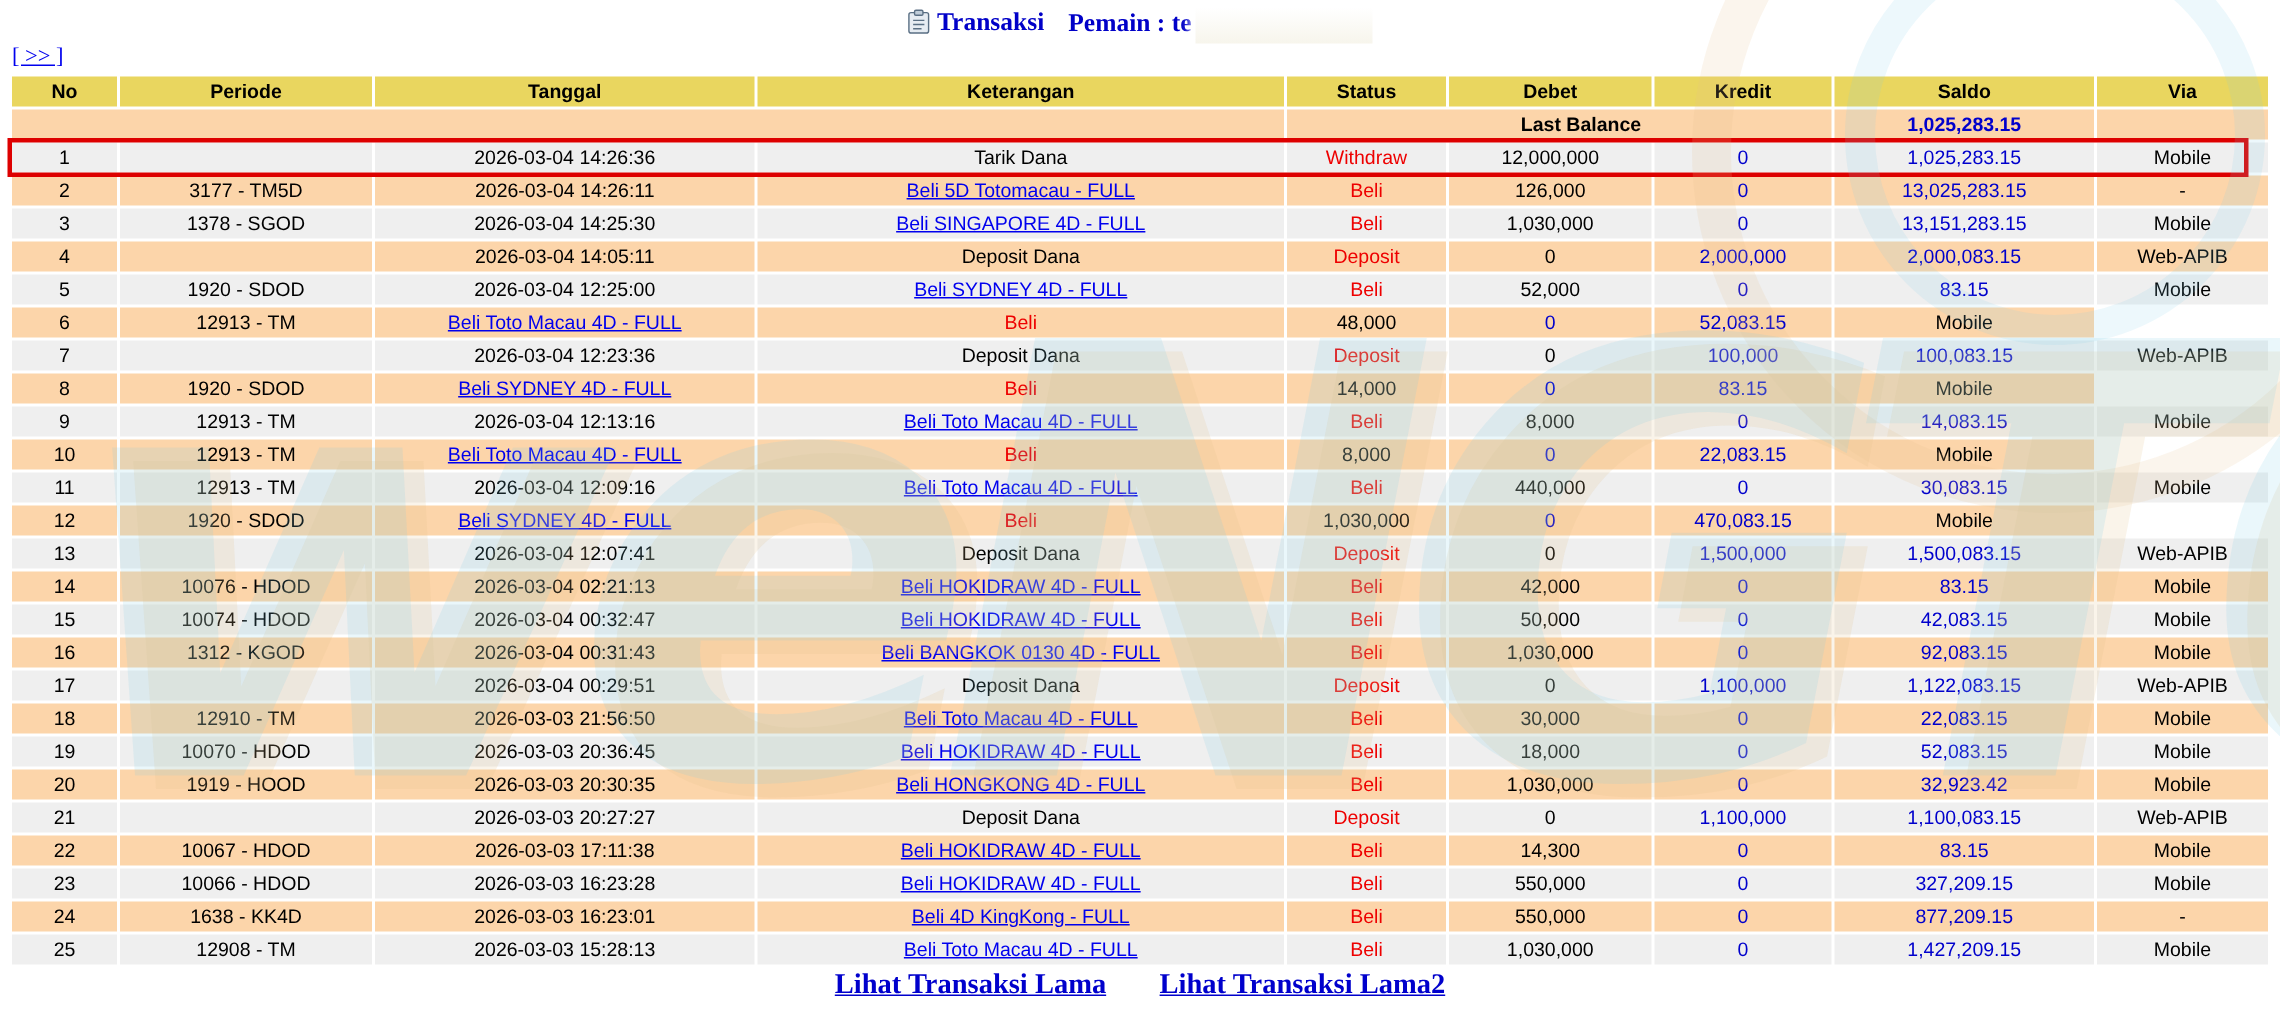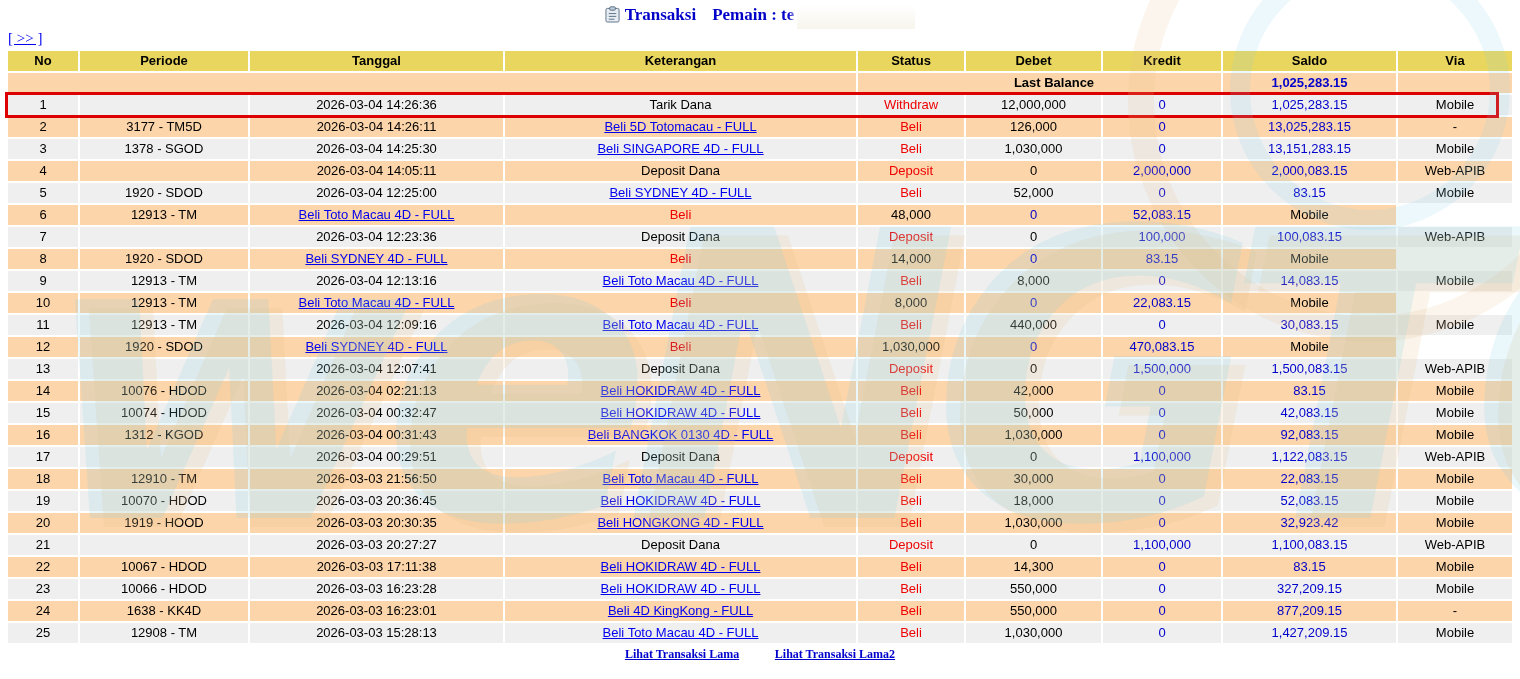--- a/index.html
+++ b/index.html
@@ -53,21 +53,21 @@
   .bold{font-weight:bold;}
   .lb-value{color:var(--amount-blue);font-weight:bold;}
   .data-row.odd .cell{background:var(--row-bg);}
   .data-row.even .cell{background:var(--row-alt-bg);}
   .data-row.highlight{outline:3px solid var(--highlight-border);position:relative;z-index:2;}
   .status{color:var(--status-text);}
   .kredit,.saldo{color:var(--amount-blue);}
   .ket.link{color:var(--link-blue);text-decoration:underline;cursor:pointer;}
   .footer{text-align:center;margin-top:3px;position:relative;z-index:1;}
   .footer a{
-    font-family:"Liberation Serif",serif;font-weight:bold;font-size:12px;
+    font-family:"Liberation Serif",serif;font-weight:bold;font-size:19px;
     color:var(--amount-blue);text-decoration:underline;margin:0 16px;cursor:pointer;
   }
   .watermark{
     position:absolute;left:0;top:0;width:1520px;height:679px;
     pointer-events:none;z-index:3;overflow:hidden;
   }
   .wm-text{
     position:absolute;left:40px;top:70px;width:1480px;text-align:center;
     font-family:"DejaVu Sans",sans-serif;font-weight:bold;font-style:italic;
     font-size:400px;letter-spacing:-28px;line-height:620px;

